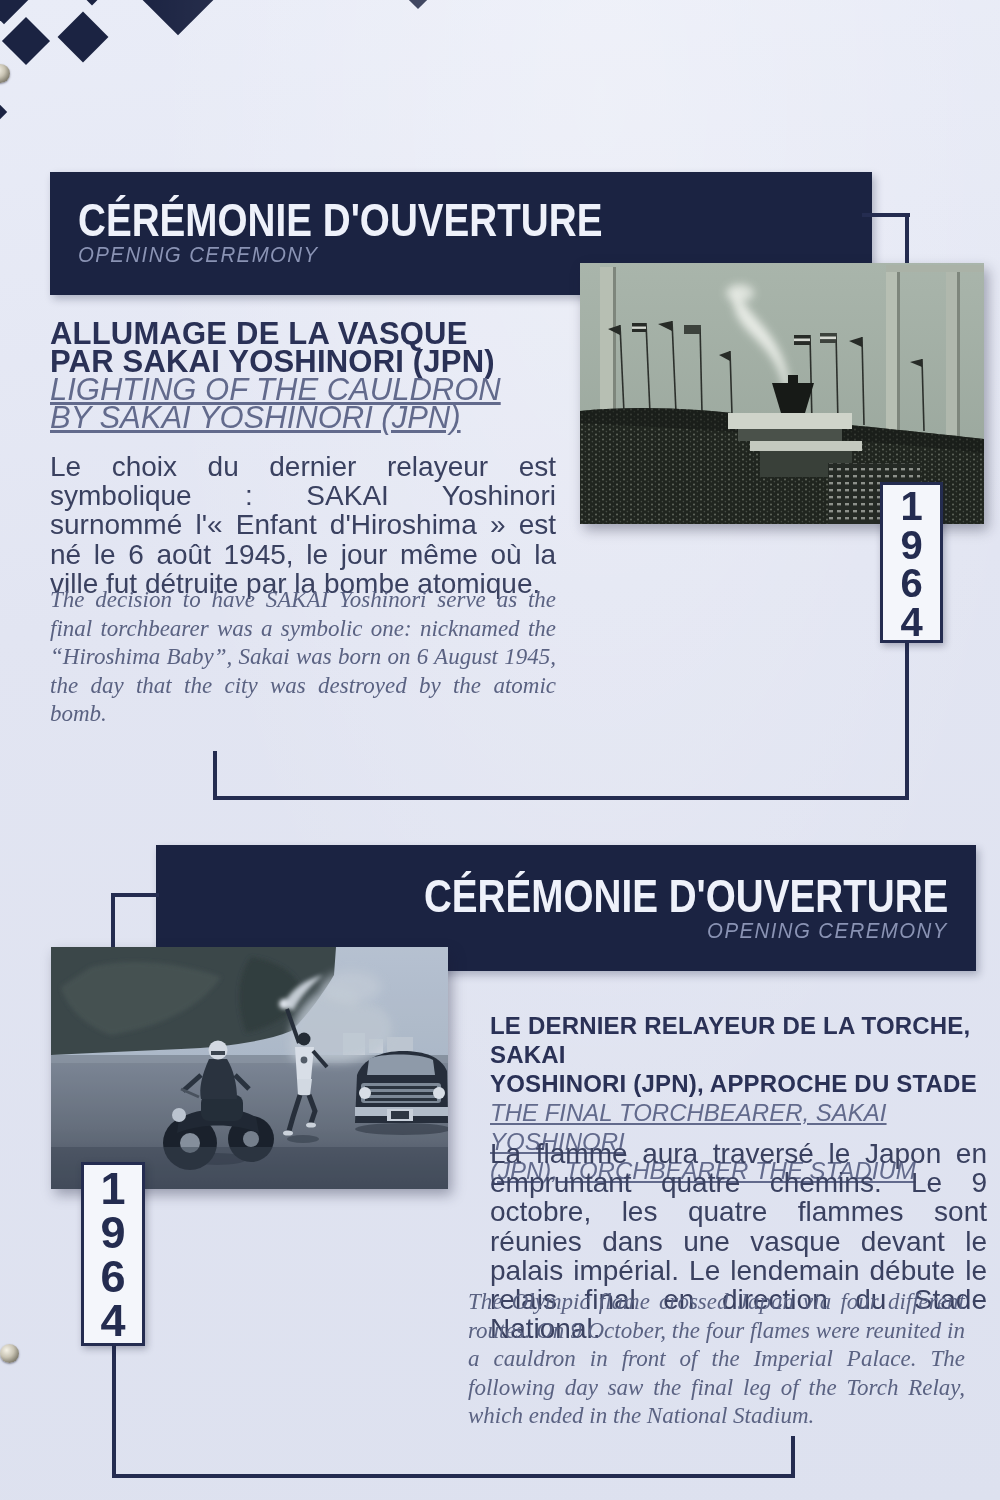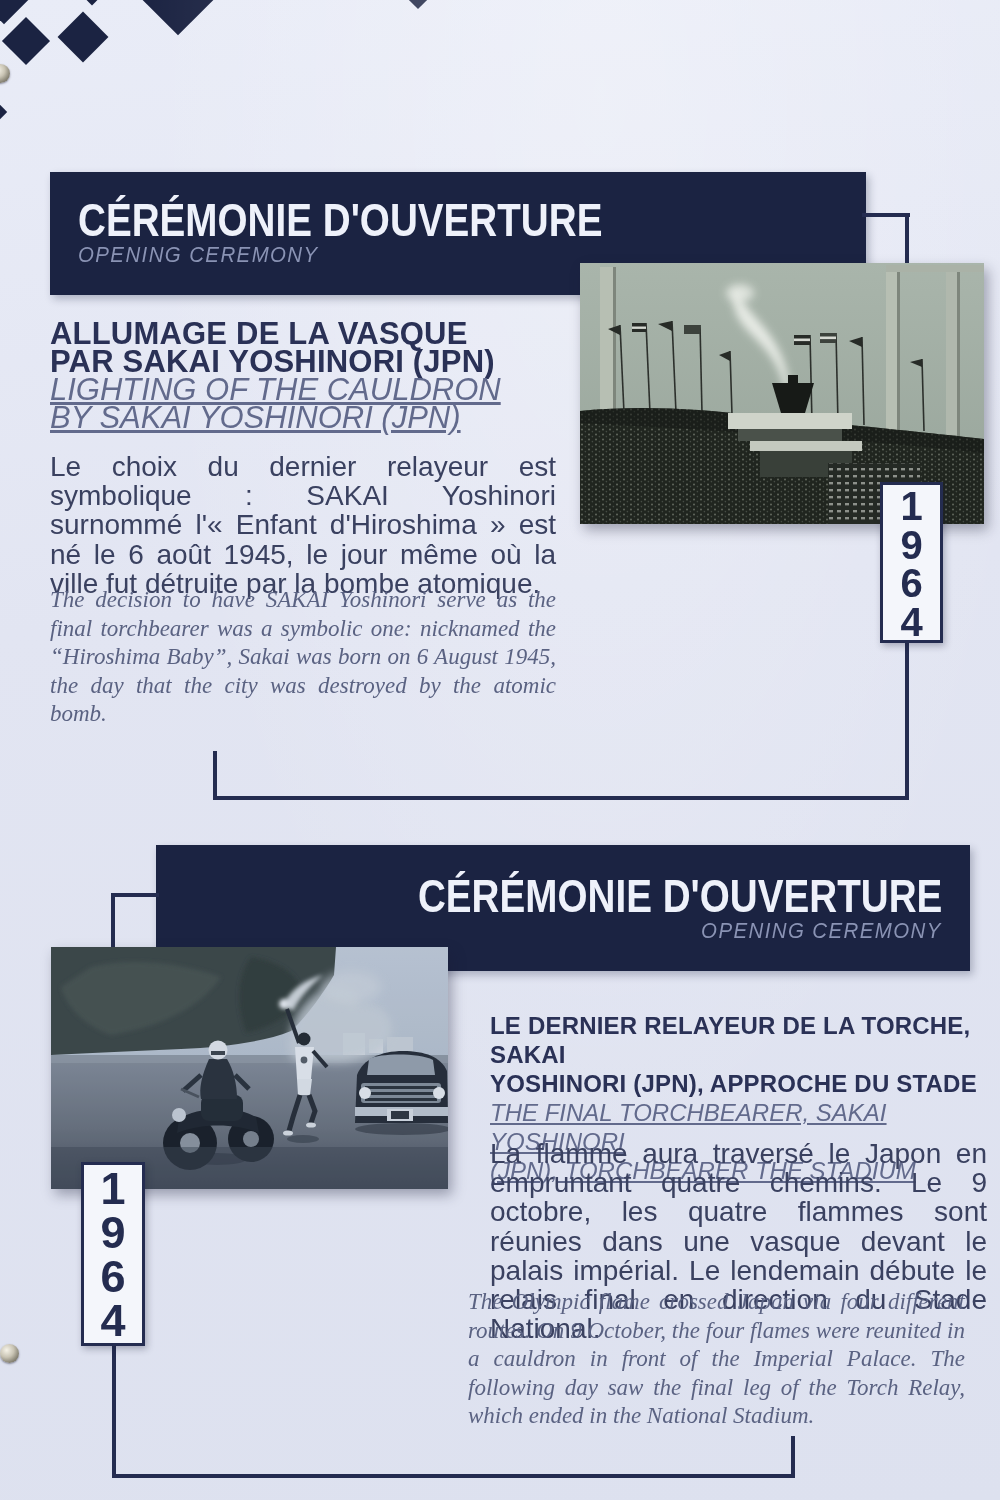--- a/index.html
+++ b/index.html
@@ -14,20 +14,21 @@
   }
   .diamond{position:absolute;background:#1b2342;transform:rotate(45deg);}
   .screw{
     position:absolute;width:19px;height:19px;border-radius:50%;
     background:radial-gradient(circle at 35% 32%, #f6f3e8, #c9c4b4 40%, #8d897a 68%, #565248 100%);
     box-shadow:0 1px 2px rgba(40,40,60,.5);
   }
   .bar{
     position:absolute;background:#1b2342;color:#edeff8;z-index:1;
     box-shadow:3px 4px 8px rgba(30,35,65,.28);
+    padding-left:6px;
   }
   .bar-inner{position:absolute;left:0;right:0;}
   .bar-title{
     display:inline-block;font-weight:700;font-size:46px;line-height:46px;
     transform:scaleX(.84);letter-spacing:0;white-space:nowrap;color:#eef1fa;
   }
   .bar-sub{
     display:inline-block;font-style:italic;font-size:22px;line-height:24px;
     color:#8a93b4;letter-spacing:1.5px;transform:scaleX(.93);white-space:nowrap;
   }

